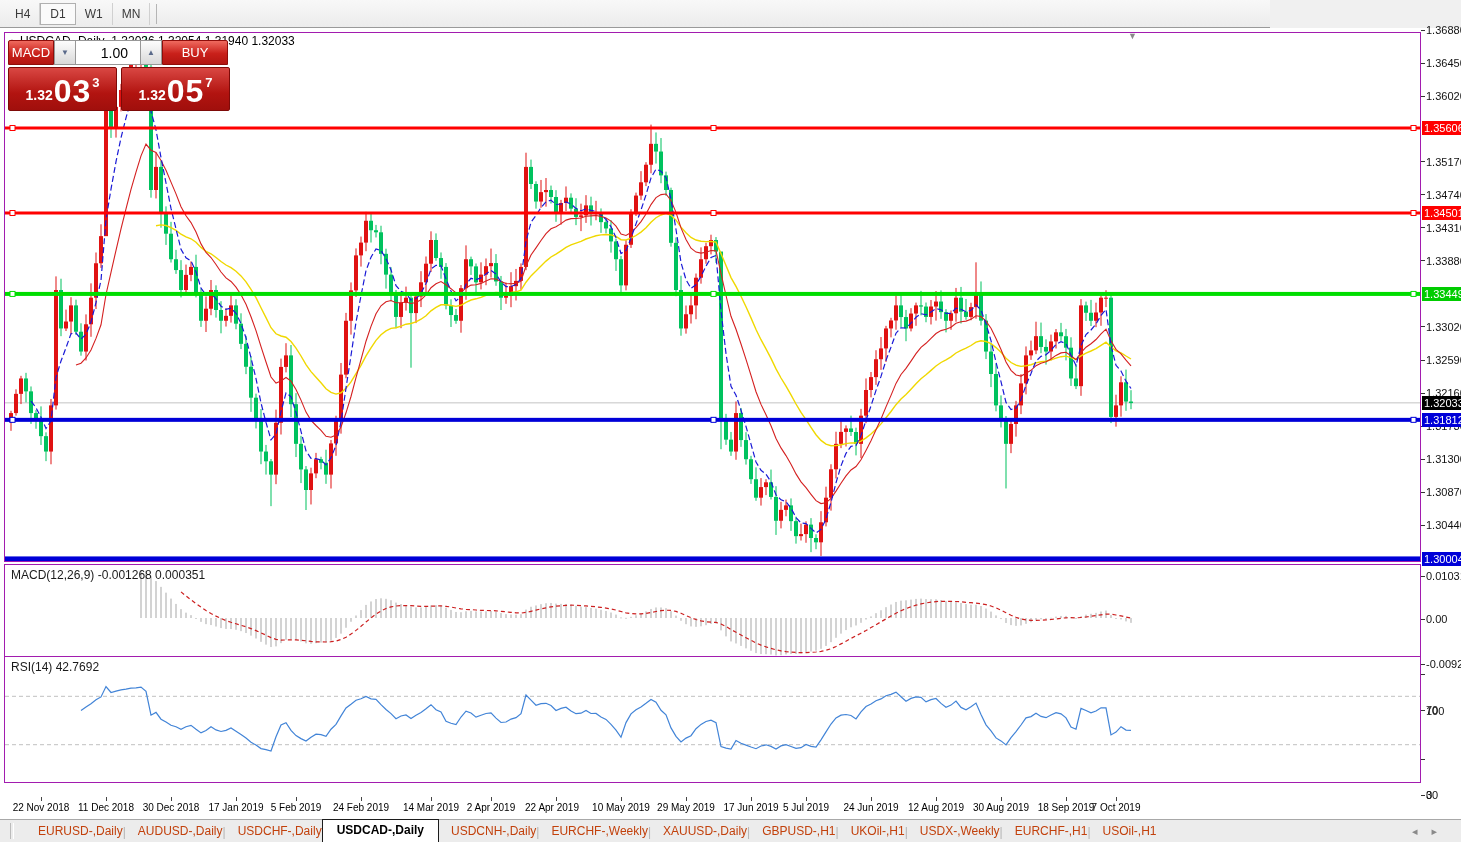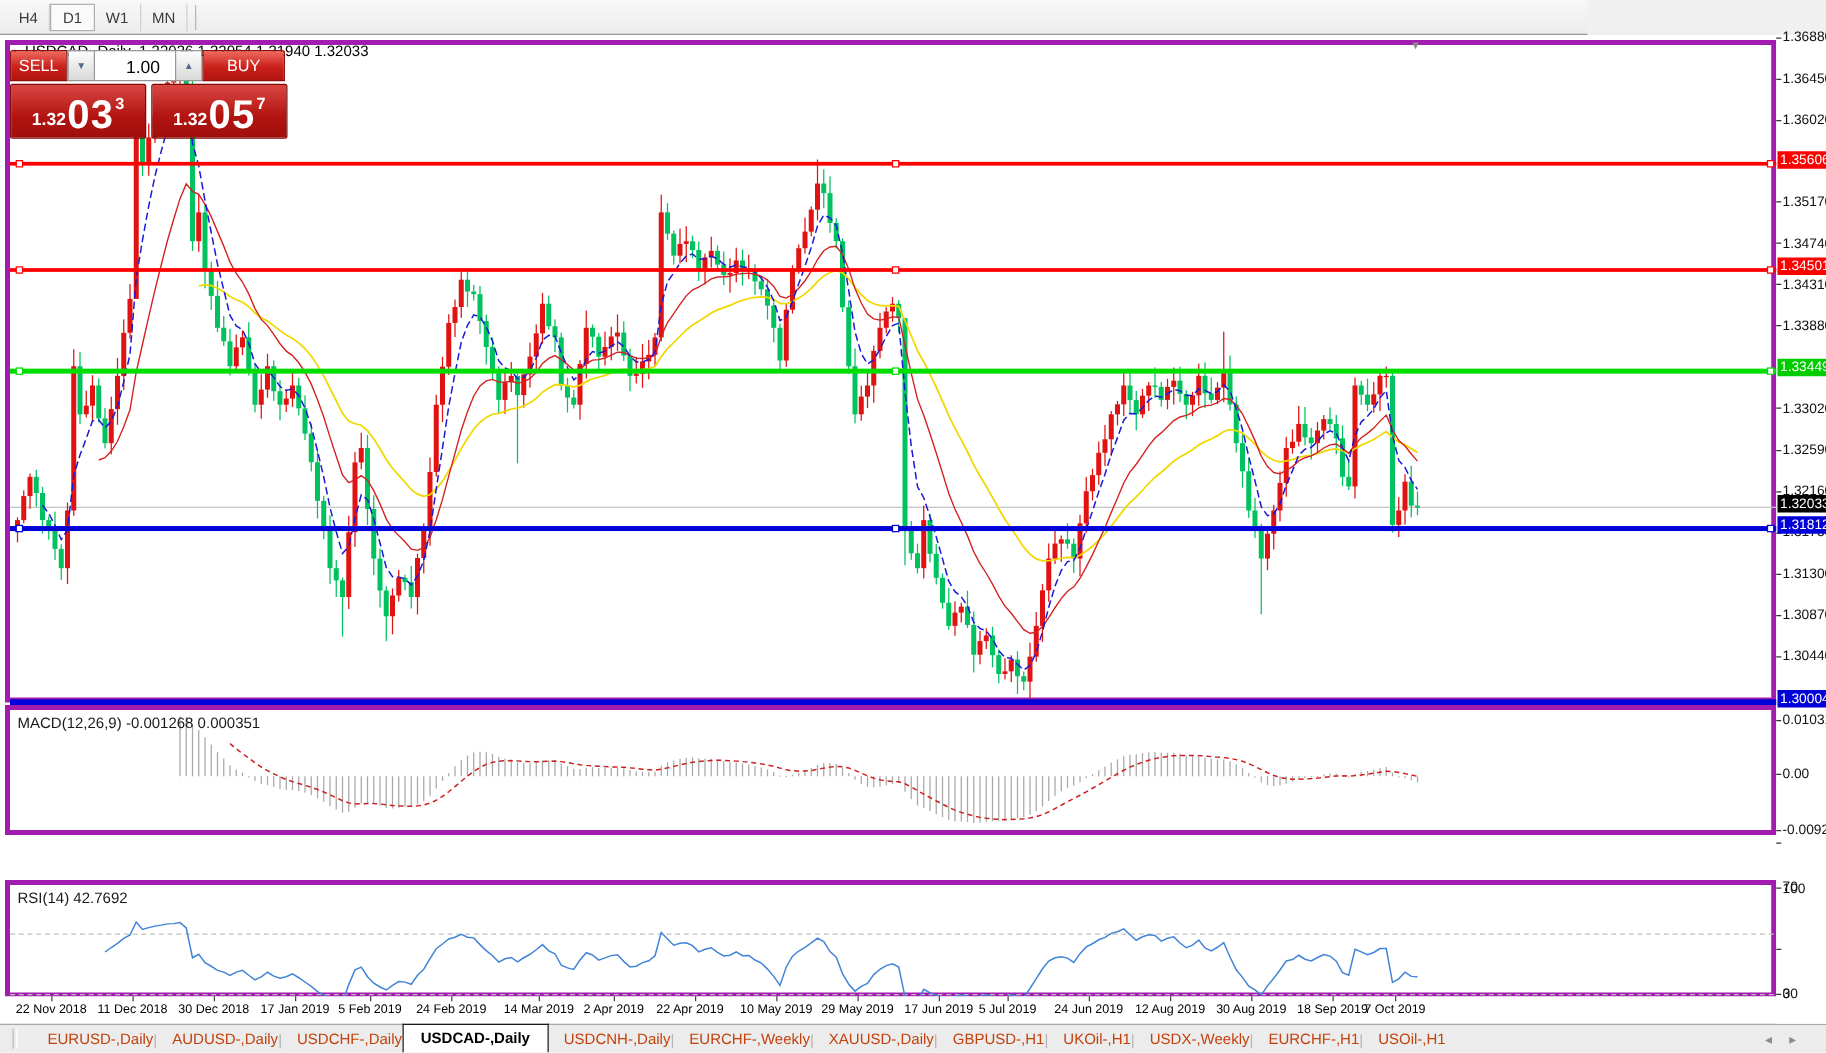--- a/index.html
+++ b/index.html
@@ -17,24 +17,24 @@
   }
   .tf-btn {
     height:22px; padding:0 9px; font-size:12px; color:#3a3a3a;
     display:flex; align-items:center; border-right:1px solid #d0d0d0; cursor:default;
   }
   .tf-btn.active { background:#fafafa; border:1px solid #b0b0b0; }
   #toolbar .group-sep { width:1px; height:20px; background:#b5b5b5; margin-left:6px; }
 
   
   #chart-area { position:absolute; left:0; top:28px; width:1461px; height:791px; background:#ffffff; }
-  .panel { position:absolute; left:4px; width:1417px; background:#fff; border:4px solid #a21caf; }
+  .panel { position:absolute; left:4px; width:1417px; background:#fff; border:1px solid #a21caf; }
   #main-panel { top:4px;   height:530px; }
   #macd-panel { top:536px; height:104px; }
-  #rsi-panel  { top:676px; height:94px; }
+  #rsi-panel  { top:628px; height:127px; }
   .panel svg { position:absolute; left:0; top:0; }
 
   #chart-title {
     position:absolute; left:8px; top:6px; font-size:12px; color:#000; z-index:30; white-space:pre;
   }
   #chart-title .marker { font-size:8px; vertical-align:1px; margin-right:4px; color:#111; }
   #shift-marker { position:absolute; left:1128px; top:3px; color:#8a8a8a; font-size:9px; z-index:5; }
 
   .ind-label { position:absolute; left:6px; top:3px; font-size:12px; color:#1a1a1a; z-index:10; white-space:pre; }
 
@@ -106,21 +106,21 @@
     <div class="tf-btn">MN</div>
     <div class="group-sep"></div>
   </div>
 
 <div id="chart-area">
 
   <div id="chart-title"><span class="marker">▲</span><span>USDCAD-,Daily</span><span>  </span><span>1.32036 1.32054 1.31940 1.32033</span></div>
 
   <div id="trade-widget">
     <div id="trade-row1">
-      <div id="sell-btn" class="trade-btn">SELL</div>
+      <div id="sell-btn" class="trade-btn">MACD</div>
       <div class="spin-btn">
           <span>▼</span>
         </div>
       <div id="volume-box">1.00</div>
       <div class="spin-btn">
           <span>▲</span>
         </div>
       <div id="buy-btn" class="trade-btn">BUY</div>
     </div>
     <div id="trade-row2">

